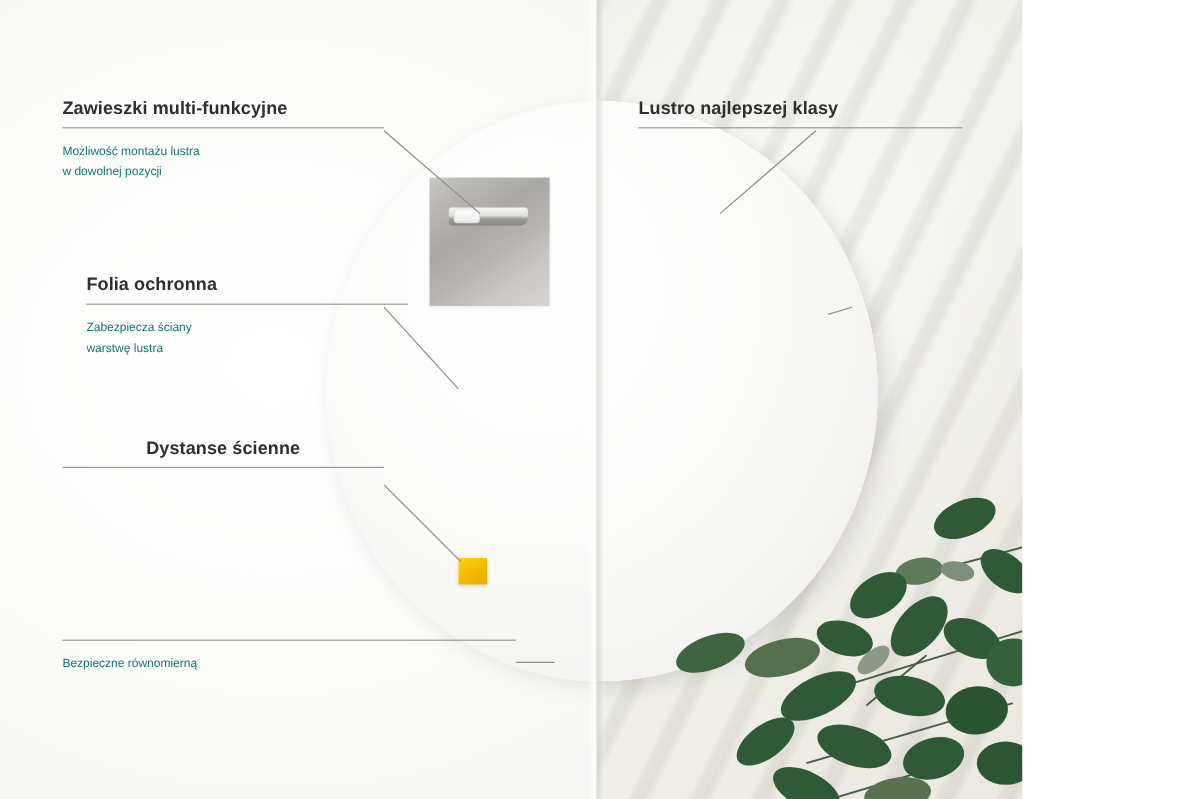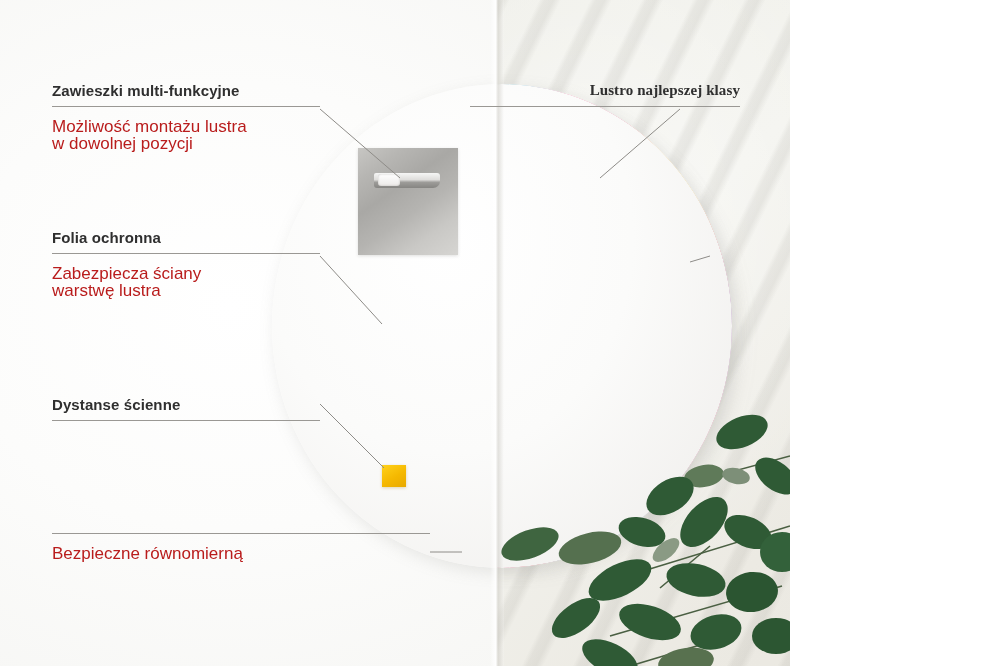--- a/index.html
+++ b/index.html
@@ -3,21 +3,21 @@
 <meta charset="utf-8">
 <title>Lustro - infografika</title>
 <style>
   * { margin:0; padding:0; box-sizing:border-box; }
   html,body { width:1000px; height:666px; overflow:hidden; }
   body {
     font-family:"Liberation Sans", sans-serif;
     background:#ffffff;
     position:relative;
   }
-  .stage { position:absolute; inset:0; width:790px; height:666px; overflow:hidden; }
+  .stage { position:absolute; inset:0; width:852px; height:666px; overflow:hidden; }
   .bg-right {
     position:absolute; left:497px; top:0; width:503px; height:666px;
     background:linear-gradient(135deg,#efefe9 0%,#f3f3ee 35%,#eceae3 70%,#e9e7e0 100%);
     overflow:hidden;
   }
   
   .blinds {
     position:absolute; inset:-40% -40%; 
     background:repeating-linear-gradient(
       116deg,
@@ -232,24 +232,24 @@
   
   .callout { position:absolute; z-index:14; }
   .callout h3 {
     font-size:15px; font-weight:bold; color:#2f2f2f;
     letter-spacing:0.1px; white-space:nowrap;
   }
   .callout .rule {
     height:1px; background:#9a9894; margin:7px 0 11px 0;
   }
   .callout p {
-    font-size:17px; line-height:17px; color:#b91c1c; white-space:pre-line;
+    font-size:10px; line-height:17px; color:#0f766e; white-space:pre-line;
   }
   .callout.left { left:52px; text-align:left; }
-  .callout.right { right:50px; text-align:right;font-family:Liberation Serif, serif; }
+  .callout.right { right:50px; text-align:left; }
   .callout.left .rule  { width:268px; }
   .callout.right .rule { width:270px; margin-left:auto; }
   .callout.c4 .rule { width:378px; }
   .callout.r2 .rule { width:240px; }
 
   
   .plant { position:absolute; right:0; bottom:0; width:300px; height:330px; z-index:10; }
 </style>
 </head>
 <body>
@@ -355,28 +355,28 @@
     </g>
   </svg>
 
   <div class="callout left c1" style="top:82px;">
     <h3>Zawieszki multi-funkcyjne</h3>
     <div class="rule"></div>
     <p>Możliwość montażu lustra
 w dowolnej pozycji</p>
   </div>
 
-  <div class="callout left c2" style="top:229px;">
+  <div class="callout left c2" style="top:229px;margin-left:20px;">
     <h3>Folia ochronna</h3>
     <div class="rule"></div>
     <p>Zabezpiecza ściany
 warstwę lustra</p>
   </div>
 
-  <div class="callout left c3" style="top:396px;">
+  <div class="callout left c3" style="top:365px;text-align:center;">
     <h3>Dystanse ścienne</h3>
     <div class="rule"></div>
   </div>
 
   <div class="callout left c4" style="top:526px;">
     <div class="rule"></div>
     <p>Bezpieczne równomierną</p>
   </div>
 
   <div class="callout right r1" style="top:82px;">

